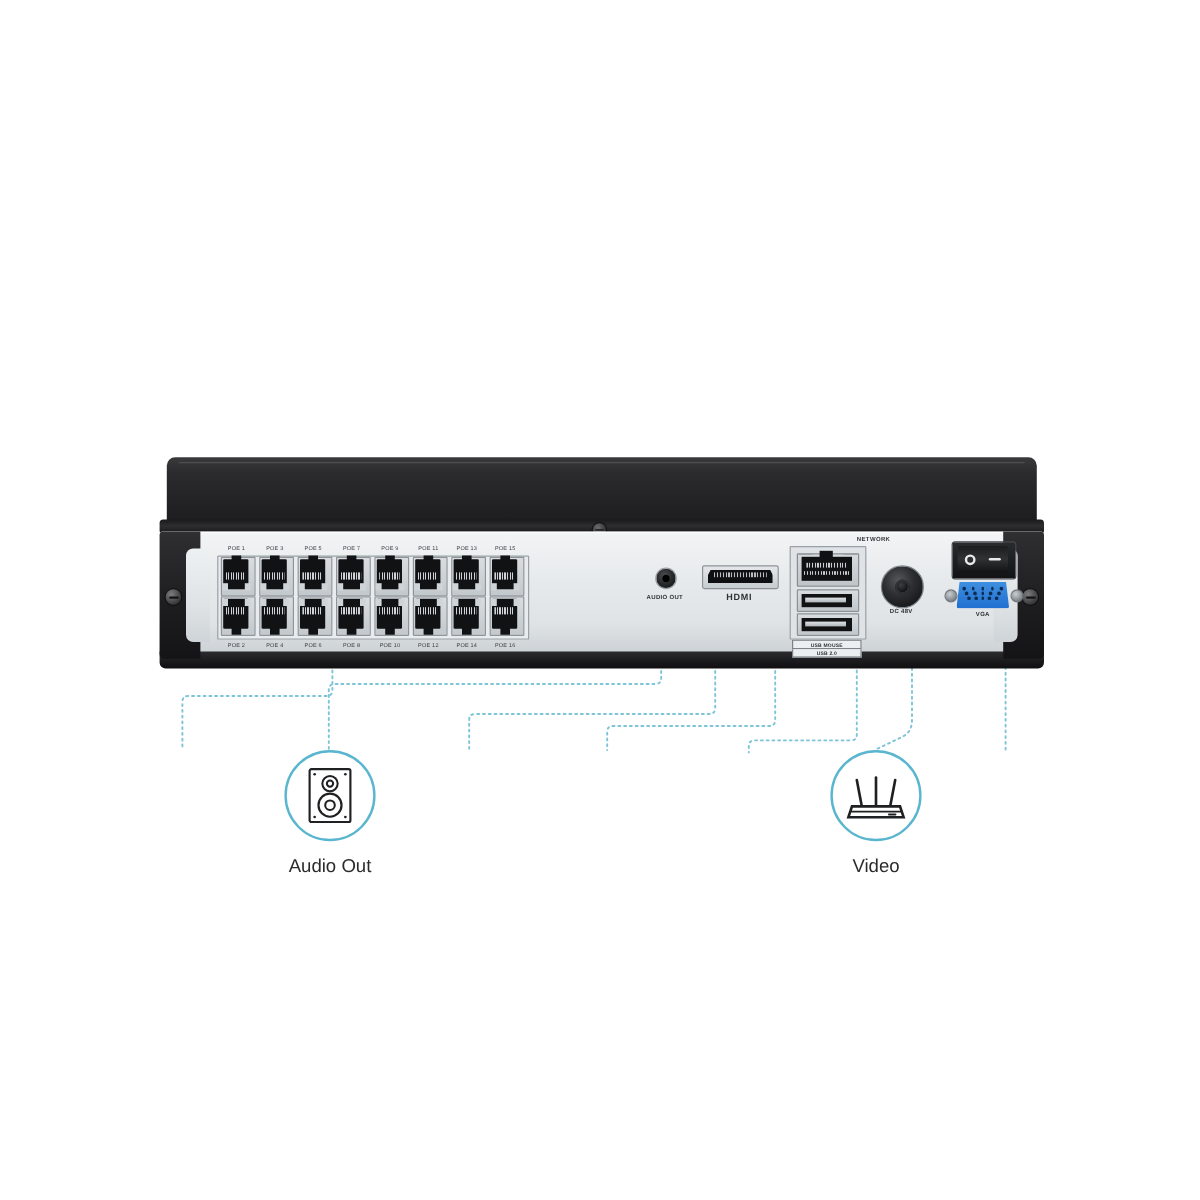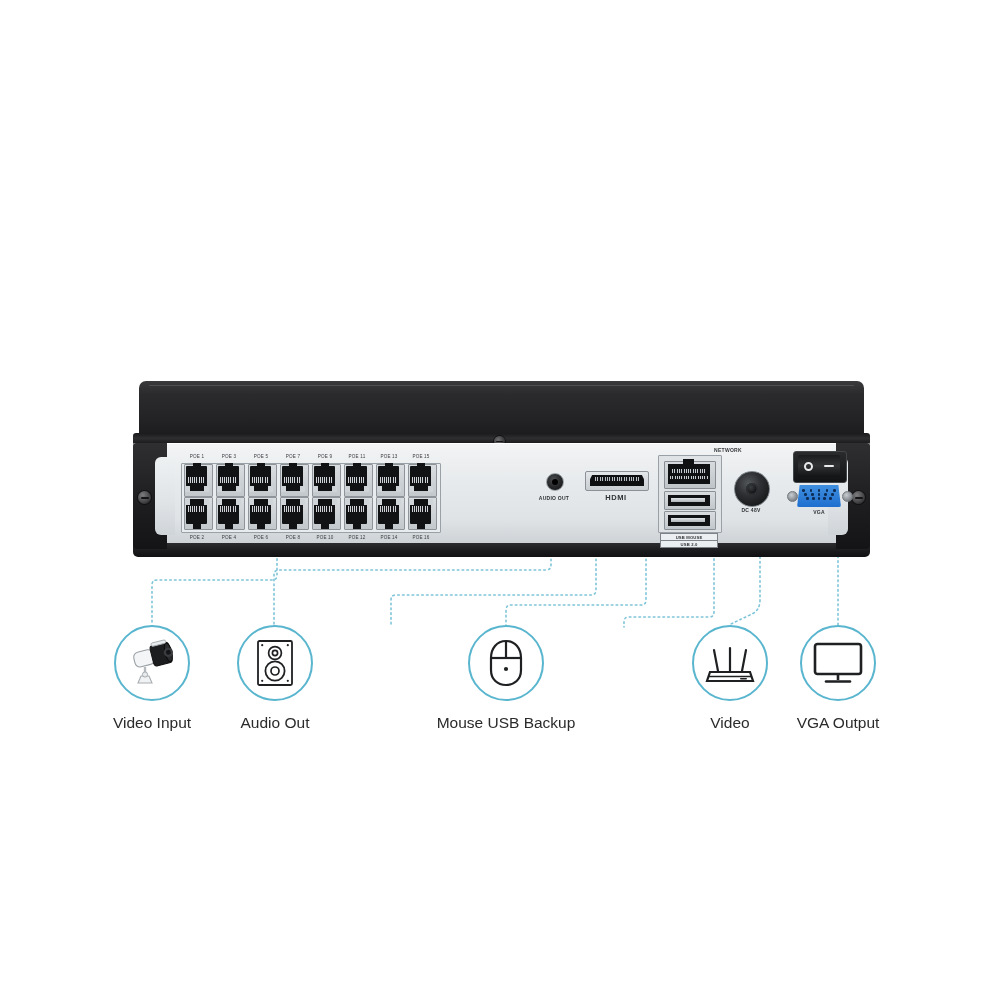--- a/index.html
+++ b/index.html
@@ -585,90 +585,50 @@
             <span></span>
             <span></span>
           </div>
       </div>
       <div class="port-label">VGA</div>
     </div>
   </div>
 
   <div id="callouts">
 
-    <div class="callout" style="left:77px;top:625px;">
-      <div class="circle">
-        <svg class="ico" width="54" height="48" viewBox="0 0 54 48">
-          <g transform="rotate(-14 27 22)">
-            <rect x="10" y="10" width="20" height="15" rx="5" fill="#f4f5f6" stroke="#9aa0a5" stroke-width="1.1"></rect>
-            <rect x="28" y="7" width="19" height="21" rx="3.5" fill="#1c1d1f" stroke="#111" stroke-width="1"></rect>
-            <ellipse cx="45" cy="17.5" rx="3.4" ry="9.6" fill="#2a2b2d" stroke="#0c0c0d" stroke-width="1"></ellipse>
-            <circle cx="45" cy="17.5" r="4.6" fill="#3a3c3f"></circle>
-            <circle cx="45" cy="17.5" r="2.4" fill="#141517"></circle>
-            <rect x="30" y="4.5" width="15" height="3.4" rx="1.6" fill="#e9ebec" stroke="#a7adb1" stroke-width=".9"></rect>
-          </g>
-          <path d="M20 28 L20 35" stroke="#b4babe" stroke-width="2.4" fill="none"></path>
-          <path d="M13 44 L27 44 L24 37 L16 37 Z" fill="#f1f2f3" stroke="#a7adb1" stroke-width="1.1"></path>
-          <circle cx="20" cy="35.5" r="2.6" fill="#e7e9ea" stroke="#a7adb1" stroke-width="1"></circle>
-        </svg>
-      </div>
-      <div class="co-label">Video Input</div>
-    </div>
 
     <div class="callout" style="left:200px;top:625px;">
       <div class="circle">
         <svg class="ico" width="42" height="50" viewBox="0 0 42 50">
           <rect x="4" y="3" width="34" height="44" rx="1.5" fill="none" stroke="#1f2022" stroke-width="1.8"></rect>
           <circle cx="21" cy="15" r="6.4" fill="none" stroke="#1f2022" stroke-width="1.7"></circle>
           <circle cx="21" cy="15" r="2.6" fill="none" stroke="#1f2022" stroke-width="1.7"></circle>
           <circle cx="21" cy="33" r="9.6" fill="none" stroke="#1f2022" stroke-width="1.8"></circle>
           <circle cx="21" cy="33" r="4" fill="none" stroke="#1f2022" stroke-width="1.7"></circle>
           <circle cx="8.2" cy="7.2" r="1.1" fill="#1f2022"></circle>
           <circle cx="33.8" cy="7.2" r="1.1" fill="#1f2022"></circle>
           <circle cx="8.2" cy="42.8" r="1.1" fill="#1f2022"></circle>
           <circle cx="33.8" cy="42.8" r="1.1" fill="#1f2022"></circle>
         </svg>
       </div>
       <div class="co-label">Audio Out</div>
     </div>
 
 
-    <div class="callout" style="left:431px;top:625px;">
-      <div class="circle">
-        <svg class="ico" width="36" height="50" viewBox="0 0 36 50">
-          <path d="M18 3 C27.4 3 33 10.5 33 20 L33 32 C33 41.5 26.5 47 18 47
-                   C9.5 47 3 41.5 3 32 L3 20 C3 10.5 8.6 3 18 3 Z" fill="none" stroke="#1f2022" stroke-width="2.2"></path>
-          <path d="M18 3 L18 20" stroke="#1f2022" stroke-width="2.2"></path>
-          <path d="M3.4 20 L32.6 20" stroke="#1f2022" stroke-width="2.2"></path>
-          <circle cx="18" cy="31" r="2.1" fill="#1f2022"></circle>
-        </svg>
-      </div>
-      <div class="co-label">Mouse USB Backup</div>
-    </div>
 
 
     <div class="callout" style="left:655px;top:625px;">
       <div class="circle">
         <svg class="ico" width="52" height="42" viewBox="0 0 52 42">
           <path d="M6 30 L46 30 L49 39 L3 39 Z" fill="none" stroke="#1f2022" stroke-width="2.2"></path>
           <path d="M4.2 34.4 L47.8 34.4" stroke="#1f2022" stroke-width="1.5"></path>
           <rect x="36" y="36" width="7" height="1.6" rx=".8" fill="#1f2022"></rect>
           <path d="M14 29 L10 8" stroke="#1f2022" stroke-width="2.2" stroke-linecap="round"></path>
           <path d="M26 29 L26 6" stroke="#1f2022" stroke-width="2.2" stroke-linecap="round"></path>
           <path d="M38 29 L42 8" stroke="#1f2022" stroke-width="2.2" stroke-linecap="round"></path>
         </svg>
       </div>
       <div class="co-label">Video</div>
     </div>
 
-    <div class="callout" style="left:763px;top:625px;">
-      <div class="circle">
-        <svg class="ico" width="52" height="44" viewBox="0 0 52 44">
-          <rect x="3" y="3" width="46" height="30" rx="2.5" fill="none" stroke="#1f2022" stroke-width="2.6"></rect>
-          <path d="M26 33 L26 39" stroke="#1f2022" stroke-width="2.6"></path>
-          <path d="M14 40.5 L38 40.5" stroke="#1f2022" stroke-width="2.6" stroke-linecap="round"></path>
-        </svg>
-      </div>
-      <div class="co-label">VGA Output</div>
-    </div>
 
   </div>
 </div>
 
 </body></html>

